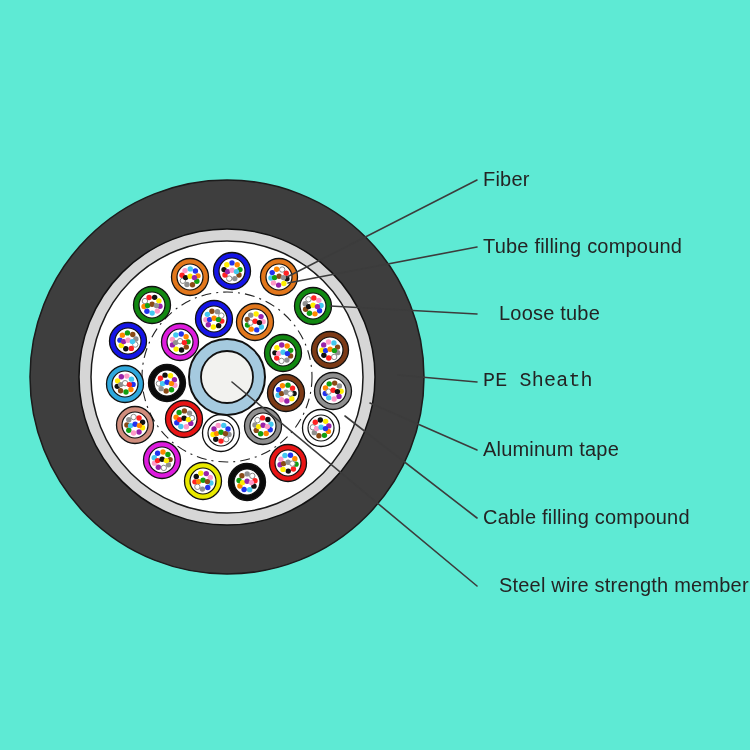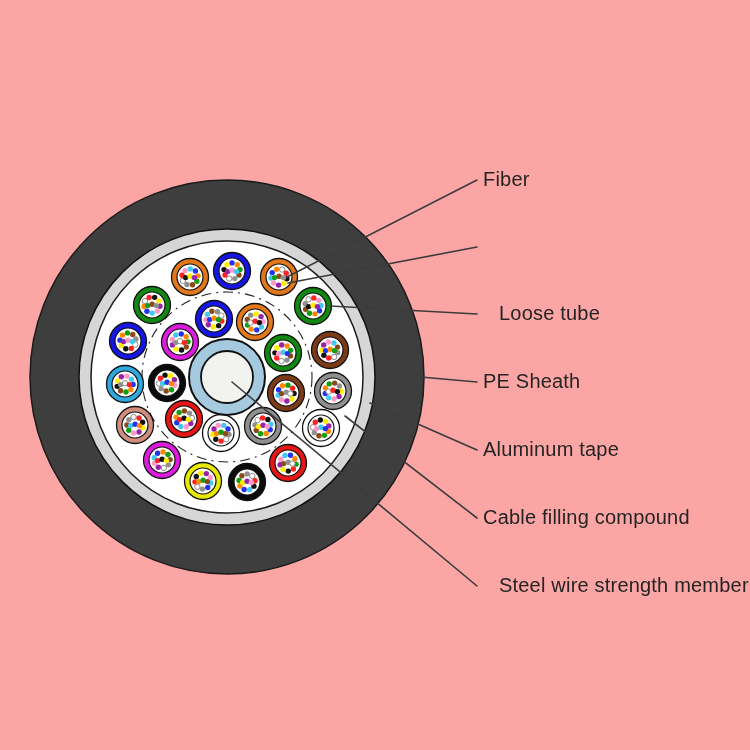--- a/index.html
+++ b/index.html
@@ -1,17 +1,17 @@
 <!DOCTYPE html>
 <html><head>
 <meta charset="utf-8">
 <style>
   html,body{margin:0;padding:0;background:#ffffff;}
   body{width:750px;height:750px;font-family:"Liberation Sans",sans-serif;}
-  .stage{position:relative;width:750px;height:750px;overflow:hidden;background:#fca5a5;}
+  .stage{position:relative;width:750px;height:750px;overflow:hidden;background:#5eead4;}
   .stage svg{position:absolute;left:0;top:0;}
   .callout-label{
     position:absolute;
     transform:translateY(-50%);
     font-size:20px;
     line-height:1.1;
     color:#242424;
     letter-spacing:0.2px;
     white-space:nowrap;
   }
@@ -366,18 +366,19 @@
       <line x1="287" y1="277" x2="477" y2="180" stroke="#3c3c3c" stroke-width="1.6" stroke-linecap="round"></line>
       <line x1="288" y1="283" x2="477" y2="247" stroke="#3c3c3c" stroke-width="1.6" stroke-linecap="round"></line>
       <line x1="330" y1="306" x2="477" y2="314" stroke="#3c3c3c" stroke-width="1.6" stroke-linecap="round"></line>
       <line x1="398" y1="375" x2="477" y2="382" stroke="#3c3c3c" stroke-width="1.6" stroke-linecap="round"></line>
       <line x1="370" y1="403" x2="477" y2="450" stroke="#3c3c3c" stroke-width="1.6" stroke-linecap="round"></line>
       <line x1="345" y1="416" x2="477" y2="518" stroke="#3c3c3c" stroke-width="1.6" stroke-linecap="round"></line>
       <line x1="232" y1="382" x2="477" y2="586" stroke="#3c3c3c" stroke-width="1.6" stroke-linecap="round"></line>
     </svg>
 
   <div class="callout-label" id="label-0" style="left: 483px; top: 179px;">Fiber</div>
+  <div class="callout-label" id="label-1" style="left: 483px; top: 246px;">Tube filling compound</div>
   <div class="callout-label" id="label-2" style="left: 483px; top: 313px; margin-left: 16px;">Loose tube</div>
-  <div class="callout-label" id="label-3" style="left: 483px; top: 381px;">PE Sheath</div>
+  <div class="callout-label" id="label-3" style="left: 483px; top: 381px; font-family: Liberation Mono, monospace;">PE Sheath</div>
   <div class="callout-label" id="label-4" style="left: 483px; top: 449px; text-align: center;">Aluminum tape</div>
   <div class="callout-label" id="label-5" style="left: 483px; top: 517px; text-align: right;">Cable filling compound</div>
   <div class="callout-label" id="label-6" style="left: 499px; top: 585px;">Steel wire strength member</div>
 </div>
 
 </body></html>

